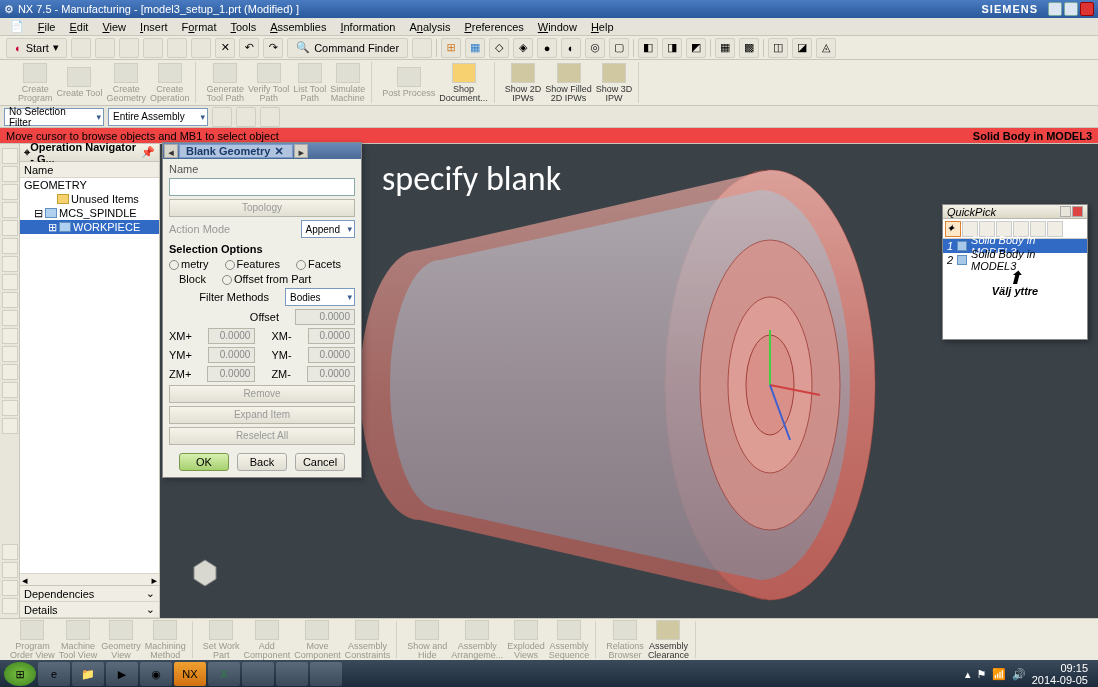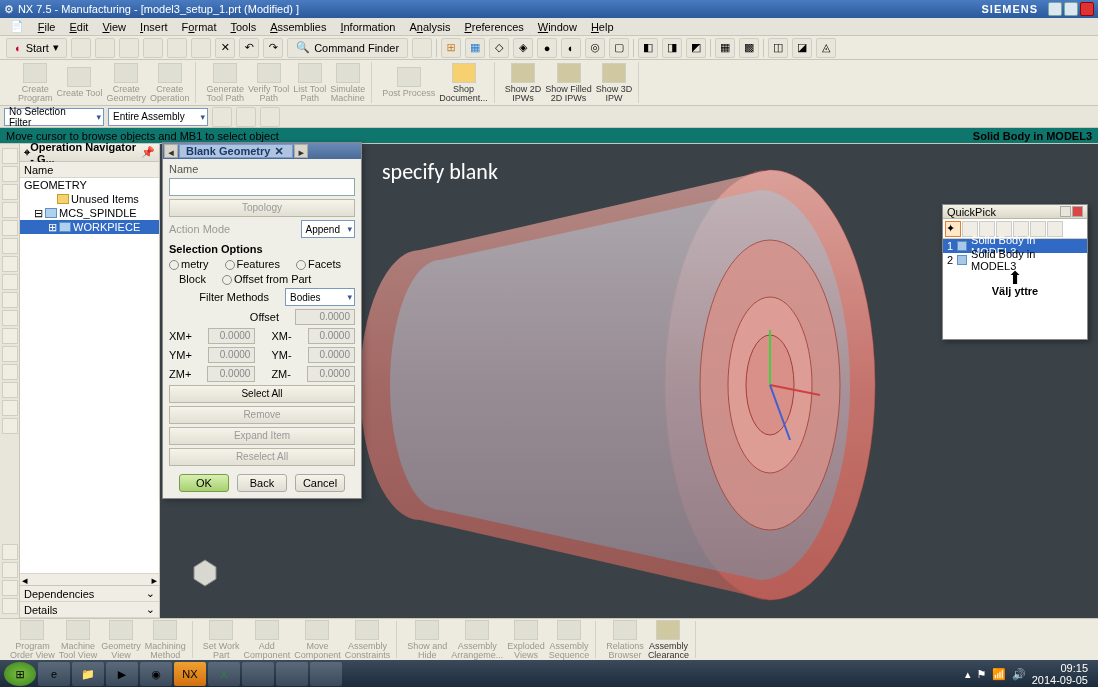--- a/index.html
+++ b/index.html
@@ -17,55 +17,55 @@
 .tbtn.wide { width:auto; padding:0 8px; gap:4px; }
 .ribbon { height:46px; background:#edebdf; border-bottom:1px solid #c8c6ba; display:flex; align-items:stretch; padding:2px 12px; gap:4px; }
 .rgrp { border-right:1px solid #d4d2c6; padding:0 6px; display:flex; align-items:center; gap:4px; }
 .ritem { display:flex; flex-direction:column; align-items:center; gap:2px; color:#9a988c; cursor:default; }
 .ritem .ric { width:24px; height:20px; background:#e0dfd3; border:1px solid #d0cec2; }
 .ritem .rlbl { font-size:9px; line-height:9px; text-align:center; white-space:pre; }
 .ritem.en { color:#333; }
 .selbar { height:22px; background:#e8e6da; border-bottom:1px solid #c8c6ba; display:flex; align-items:center; gap:4px; padding:0 4px; }
 .combo { height:18px; background:#fff; border:1px solid #7a99bf; display:flex; align-items:center; padding:0 14px 0 4px; position:relative; font-size:10px; }
 .combo::after { content:"▾"; position:absolute; right:2px; font-size:9px; color:#3a5a8c; }
-.statusbar { height:16px; background:#0f766e; border-bottom:1px solid #c8c6ba; display:flex; align-items:center; padding:0 6px; font-size:10px; }
+.statusbar { height:16px; background:#ef4444; border-bottom:1px solid #c8c6ba; display:flex; align-items:center; padding:0 6px; font-size:10px; }
 .statusbar .sright { margin-left:auto; font-weight:bold; }
 .workarea { position:relative; display:flex; height:474px; }
 .leftstrip { width:20px; background:#e8e6da; border-right:1px solid #c8c6ba; display:flex; flex-direction:column; gap:2px; padding:4px 2px; }
 .leftstrip .lsb { width:16px; height:16px; background:#f0eee2; border:1px solid #d0cec2; }
 .navpanel { width:140px; background:#fff; border-right:1px solid #c8c6ba; display:flex; flex-direction:column; font-size:10px; }
 .navhdr { height:18px; background:linear-gradient(#f4f2e8,#e2e0d4); border-bottom:1px solid #c8c6ba; display:flex; align-items:center; padding:0 4px; font-weight:bold; }
 .navhdr .pin { margin-left:auto; }
 .navcol { height:16px; background:#f0eee4; border-bottom:1px solid #d8d6ca; padding:0 4px; display:flex; align-items:center; }
 .tree { flex:1; overflow:auto; background:#fff; }
 .tn { display:flex; align-items:center; height:14px; padding-left:4px; gap:2px; }
 .tn .twisty { width:9px; text-align:center; }
 .tn .tic { width:12px; height:10px; background:#f7d070; border:1px solid #c0a030; }
 .tn.sel { background:#316ac5; color:#fff; }
 .navfooter { border-top:1px solid #c8c6ba; }
 .navfrow { height:16px; background:#f0eee4; border-bottom:1px solid #d8d6ca; display:flex; align-items:center; padding:0 4px; justify-content:space-between; }
 .viewport { flex:1; background:#3a4248; position:relative; overflow:hidden; }
-.annot { position:absolute; top:14px; left:222px; color:#fff; font-size:22px; font-family:Calibri,sans-serif; }
+.annot { position:absolute; top:14px; left:222px; color:#fff; font-size:34px; font-family:Calibri,sans-serif; }
 .cyl { position:absolute; left:200px; top:6px; }
 .dialog { position:absolute; left:162px; top:-2px; width:200px; background:#f0efe7; border:1px solid #888; box-shadow:2px 2px 6px rgba(0,0,0,.3); z-index:5; }
 .dlgtabs { height:16px; background:linear-gradient(#6a8ab8,#4a6a98); display:flex; align-items:center; color:#fff; font-size:10px; }
 .dlgtabs .navbtn { width:14px; text-align:center; background:#d8d6ca; color:#333; height:14px; line-height:14px; border:1px solid #aaa; margin:0 1px; }
 .dlgtabs .tab { background:#b0c4e0; color:#1a3a6a; padding:0 6px; height:14px; display:flex; align-items:center; border:1px solid #7a9acc; font-weight:bold; }
 .dlgtabs .closex { width:12px; }
 .dlgbody { padding:4px 6px; display:flex; flex-direction:column; gap:3px; font-size:10px; }
 .dlgbody label { color:#555; }
 .dinput { height:18px; background:#fff; border:1px solid #8aa; width:100%; }
 .dbtn { height:18px; background:linear-gradient(#f6f4ea,#e2e0d4); border:1px solid #b8b6a8; text-align:center; line-height:16px; font-size:10px; }
 .dbtn.dis { color:#999; }
 .drow { display:flex; align-items:center; gap:16px; }
 .numbox { width:60px; height:16px; background:#e8e8e0; border:1px solid #b8b6a8; text-align:right; padding-right:4px; font-size:10px; line-height:14px; color:#888; }
 .dok { display:flex; justify-content:center; gap:8px; padding:4px 0 6px; }
 .dok .okb { width:50px; height:18px; border:1px solid #7a9a4a; background:linear-gradient(#d6f0b0,#a8d070); border-radius:3px; text-align:center; line-height:16px; }
 .dok .stdb { width:50px; height:18px; border:1px solid #aaa; background:linear-gradient(#f6f4ea,#e0ded2); border-radius:3px; text-align:center; line-height:16px; }
-.quickpick { position:absolute; right:10px; top:60px; width:146px; background:#fff; border:1px solid #888; box-shadow:2px 2px 6px rgba(0,0,0,.4); z-index:6; }
+.quickpick { position:absolute; right:10px; top:60px; width:146px; background:#fff; border:1px solid #888; box-shadow:2px 2px 6px rgba(0,0,0,.4); z-index:6;font-style:italic; }
 .qphdr { height:14px; background:linear-gradient(#f4f2e8,#dcd8c8); border-bottom:1px solid #b8b6a8; display:flex; align-items:center; padding:0 4px; font-size:10px; }
 .qphdr .qr { margin-left:auto; display:flex; gap:1px; }
 .qphdr .qb { width:11px; height:11px; background:#e8e6da; border:1px solid #aaa; }
 .qphdr .qb.red { background:#d44; }
 .qpicons { height:20px; border-bottom:1px solid #d0cec2; display:flex; align-items:center; gap:1px; padding:2px; }
 .qpicons .qi { width:16px; height:16px; border:1px solid #ccc; background:#f0eee4; }
 .qpicons .qi.sel { border-color:#e08030; background:#ffe8c8; }
 .qplist { height:100px; font-size:10px; }
 .qprow { display:flex; align-items:center; height:14px; padding:0 4px; gap:4px; }
 .qprow.sel { background:#316ac5; color:#fff; }
@@ -413,21 +413,20 @@
           <div class="numbox">0.0000</div>
           <span>YM-</span>
           <div class="numbox">0.0000</div>
         </div>
       <div class="drow">
           <span>ZM+</span>
           <div class="numbox">0.0000</div>
           <span>ZM-</span>
           <div class="numbox">0.0000</div>
         </div>
-      <div class="dbtn">Select All</div>
       <div class="dbtn dis">Remove</div>
       <div class="dbtn dis">Expand Item</div>
       <div class="dbtn dis">Reselect All</div>
     </div>
     <div class="dok">
       <div class="okb">OK</div>
       <div class="stdb">Back</div>
       <div class="stdb">Cancel</div>
     </div>
   </div>

